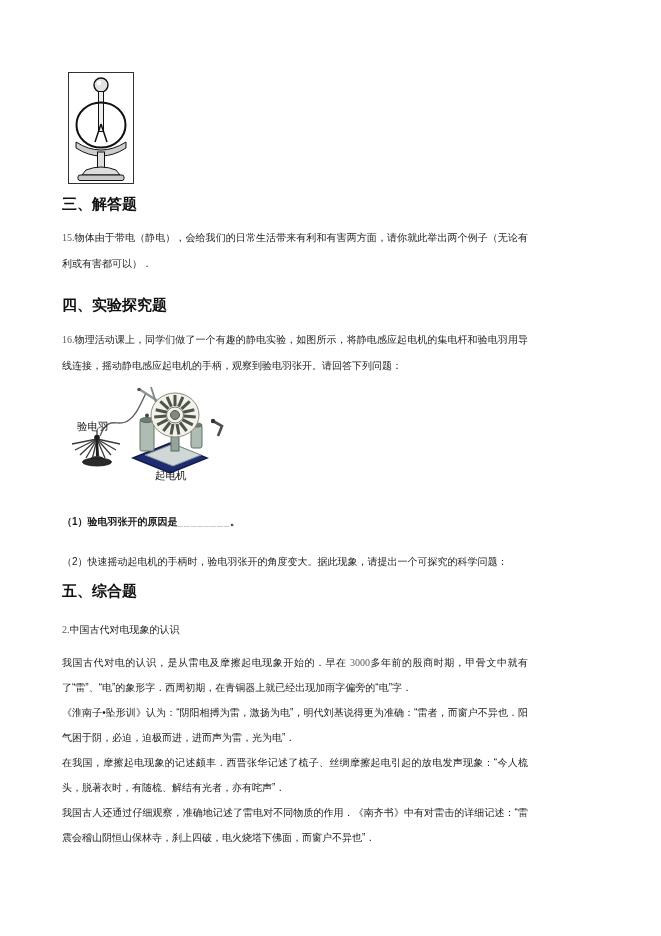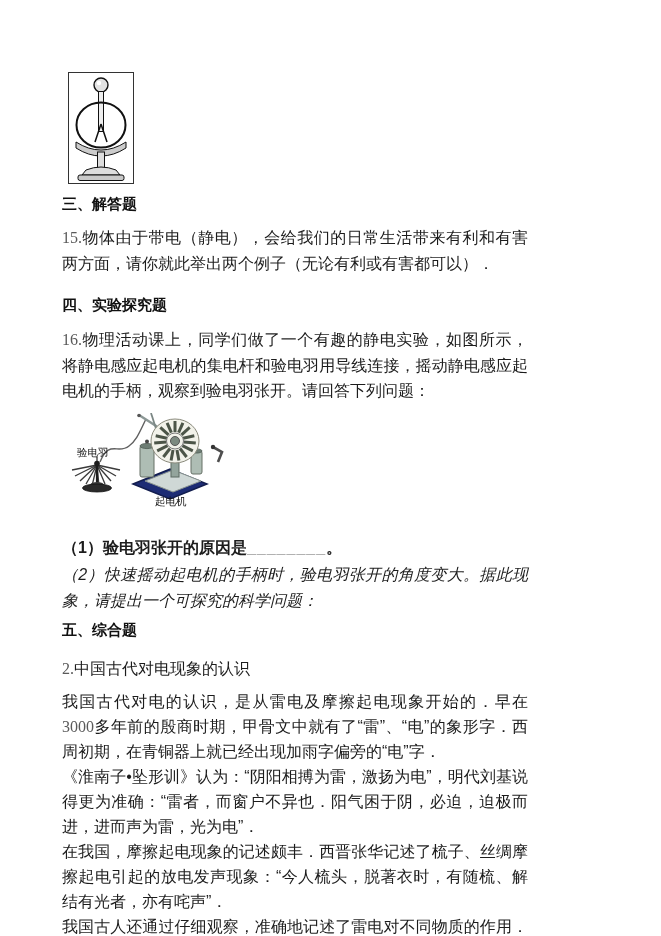--- a/index.html
+++ b/index.html
@@ -7,21 +7,21 @@
     position:relative;
     width:550px;height:936px;
     box-sizing:border-box;
     background:#ffffff;
     padding:64px 22px 0 62px;
     font-family:"Liberation Sans",sans-serif;
     color:#1c1c1c;
     overflow:hidden;
   }
   .body-text{
-    font-size:16px;
+    font-size:10px;
     line-height:25.5px;
     text-align:justify;
     margin:0;
   }
   .sec-heading{
     font-size:15px;
     font-weight:bold;
     line-height:17px;
     margin:0;
     color:#111;
@@ -30,21 +30,21 @@
     font-family:"Liberation Serif",serif;
     color:#5a5a5a;
   }
   .blank{ color:#8a8a8a; letter-spacing:1px;}
   .mt11{margin-top:11px;}
   .mt13{margin-top:13px;}
   .mt14{margin-top:14px;}
   .mt18{margin-top:18px;}
   .mt20{margin-top:20px;}
   .mt26{margin-top:26px;font-weight:bold;}
-  .mt7{margin-top:2px;font-style:italic;}
+  .mt7{margin-top:14px;}
   .mt3{margin-top:3px;}
   .mt8{margin-top:8px;}
   .p17{line-height:25px;}
   figure{margin:8px;padding:0;}
   .fig1{display:block;margin:0 0 0 -2px;}
   .fig2{display:block;margin:9px 0 0 -7px;}
   svg text{font-family:"Liberation Sans",sans-serif;}
 </style>
 </head>
 <body>

